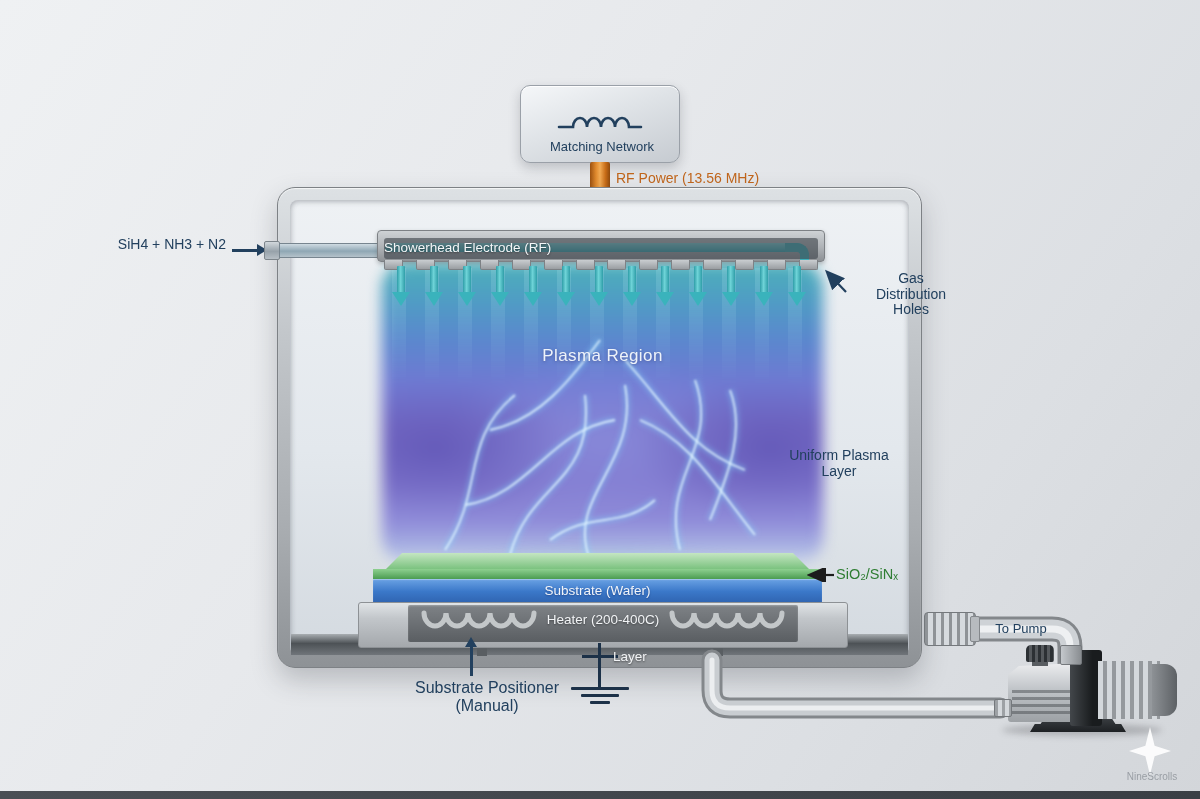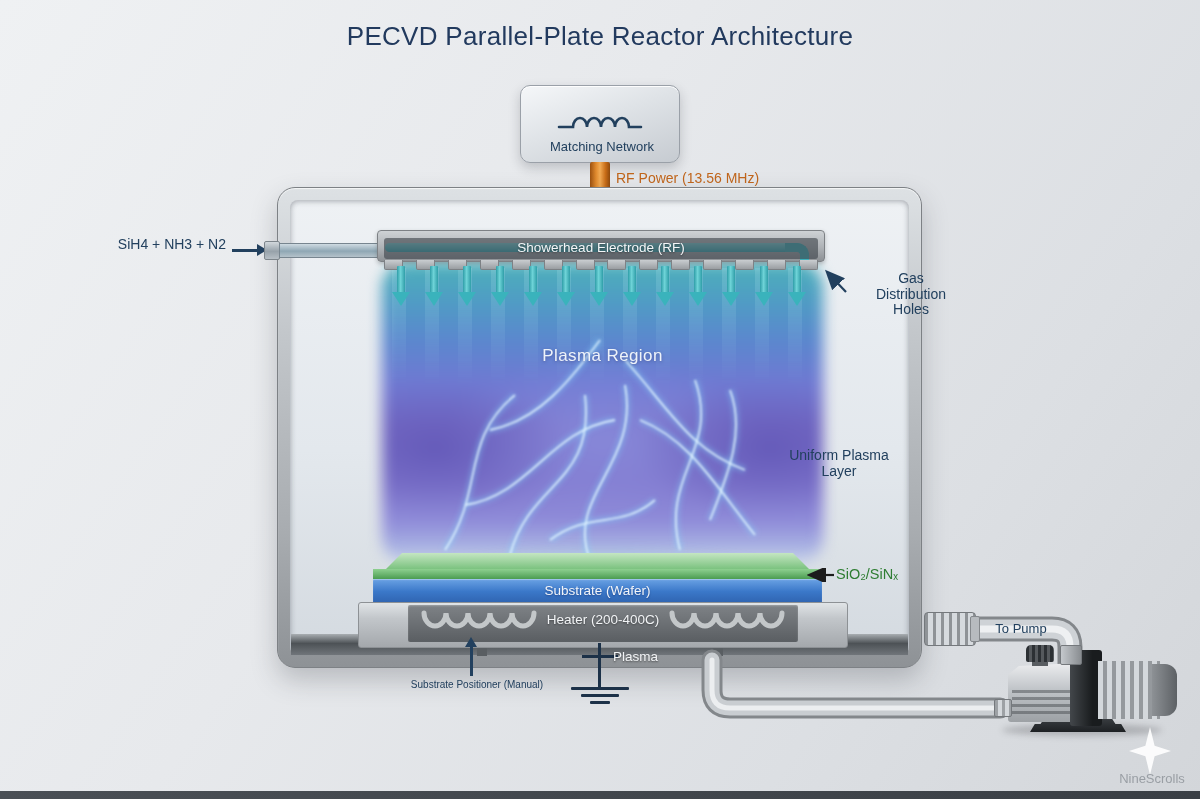--- a/index.html
+++ b/index.html
@@ -54,21 +54,21 @@
   
   #showerhead { left:377px; top:230px; width:448px; height:32px; border-radius:4px;
     background:linear-gradient(180deg,#ced2d5 0%,#aeb2b6 55%,#8d9195 100%);
     border:1px solid #7d8185; box-shadow:0 2px 4px rgba(60,65,70,.3); }
   #sh-teal-channel { left:385px; top:243px; width:418px; height:9px; border-radius:5px;
     background:linear-gradient(180deg,#7fd4da,#35aab6); }
   #sh-teal-bend { left:785px; top:243px; width:24px; height:26px;
     border-right:9px solid #3fb0ba; border-top:9px solid #3fb0ba; border-radius:0 12px 0 0; }
   #sh-band { left:384px; top:238px; width:434px; height:21px; border-radius:3px;
     background:rgba(62,68,74,.62); }
-  #sh-label { left:384px; top:240px; width:434px; text-align:center; font-size:13.5px;
+  #sh-label { left:384px; top:240px; width:434px; font-size:13.5px;
     color:#f4f6f8; text-shadow:0 1px 2px rgba(0,0,0,.4); }
   #nozzle-row { left:384px; top:260px; width:434px; height:10px; display:flex; justify-content:space-between; }
   .nozzle { width:19px; height:10px; background:linear-gradient(180deg,#c9cdd0,#9a9ea2);
     border:1px solid #7d8185; border-top:none; border-radius:0 0 2px 2px; }
 
   
   #plasma-cloud { left:382px; top:262px; width:441px; height:302px; border-radius:26px;
     filter:blur(7px);
     background:
       radial-gradient(42% 32% at 12% 62%, rgba(82,72,172,.55), transparent 72%),
@@ -122,21 +122,21 @@
   #gnd-b2 { left:581px; top:694px; width:38px; }
   #gnd-b3 { left:590px; top:701px; width:20px; }
   #gnd-label { left:613px; top:649px; font-size:13.5px; color:#f2f4f6; text-shadow:0 1px 2px rgba(0,0,0,.5); }
 
   
   #holes-label { left:818px; top:271px; width:90px; text-align:center; font-size:14px;
     line-height:15.5px; color:#22405e;margin-left:48px; }
   #uniform-label { left:782px; top:447px; width:114px; text-align:center; font-size:14px;
     line-height:16px; color:#22405e; }
   #film-label { left:836px; top:566px; font-size:14.5px; color:#2e7d32; }
-  #positioner-label { left:381px; top:679px; width:192px; text-align:center; font-size:10px; color:#22405e; }
+  #positioner-label { left:391px; top:679px; width:192px; text-align:center; font-size:16px; color:#22405e; }
   #positioner-stem { left:470px; top:645px; width:2.6px; height:31px; background:#22405e; }
   #positioner-head { left:465px; top:637px; width:0; height:0;
     border-left:6px solid transparent; border-right:6px solid transparent; border-bottom:10px solid #22405e; }
 
   
   #flange { left:924px; top:612px; width:52px; height:34px; border-radius:4px;
     background:repeating-linear-gradient(90deg,#8f9397 0 3px,#d6dade 3px 8px); border:1px solid #74787c; }
   #flange-collar { left:970px; top:616px; width:10px; height:26px; background:#b7bbbf; border:1px solid #84888c; border-radius:2px;}
   #topump-label { left:982px; top:621px; width:78px; text-align:center; font-size:13px; color:#22405e; }
   #pump-shadow { left:1002px; top:724px; width:160px; height:12px; border-radius:50%;
@@ -160,30 +160,29 @@
     background:repeating-linear-gradient(90deg,#2c3034 0 3px,#55595d 3px 6px); }
   #pump-knob-stem { left:1032px; top:660px; width:16px; height:6px; background:#595d61; }
   #pump-inlet { left:1060px; top:645px; width:22px; height:20px; border-radius:2px;
     background:linear-gradient(90deg,#c4c8cc,#898d91); border:1px solid #74787c; }
   #pump-fitting { left:994px; top:699px; width:18px; height:18px; border-radius:2px;
     background:repeating-linear-gradient(90deg,#9da1a5 0 3px,#d4d8dc 3px 7px); border:1px solid #74787c; }
 
   
   #wm-star { left:1129px; top:727px; width:42px; height:48px; background:rgba(255,255,255,.9);
     clip-path:polygon(50% 0,61% 39%,100% 50%,61% 61%,50% 100%,39% 61%,0 50%,39% 39%); }
-  #wm-text { left:1112px; top:771px; width:80px; text-align:center; font-size:13px; color:#999ea4; }
+  #wm-text { left:1112px; top:771px; width:80px; text-align:center; font-size:10px; color:#999ea4; }
   #footer-strip { left:0; top:791px; width:1200px; height:8px;
     background:linear-gradient(90deg,#4a4f55,#3a3f45); }
 </style>
 </head>
 <body>
 
 <div id="stage">
 
-  <div class="abs" id="title">PECVD Parallel-Plate Reactor Architecture</div>
 
   <div class="abs" id="match-box"></div>
   <svg class="abs" id="inductor" width="88" height="34" viewBox="0 0 88 34">
     <path d="M3,23 H17 a7,9 0 0 1 14,0 a7,9 0 0 1 14,0 a7,9 0 0 1 14,0 a7,9 0 0 1 14,0 H85" fill="none" stroke="#22405e" stroke-width="2.6" stroke-linecap="round"></path>
   </svg>
   <div class="abs" id="match-label">Matching Network</div>
 
   <div class="abs" id="rf-rod"></div>
   <div class="abs" id="rf-label">RF Power (13.56 MHz)</div>
 
@@ -326,21 +325,21 @@
   </svg>
   <div class="abs" id="heater-label">Heater (200-400C)</div>
   <div class="abs leg" id="leg-left"></div>
   <div class="abs leg" id="leg-right"></div>
 
   <div class="abs" id="gnd-stem"></div>
   <div class="abs" id="gnd-foot"></div>
   <div class="abs gnd-bar" id="gnd-b1"></div>
   <div class="abs gnd-bar" id="gnd-b2"></div>
   <div class="abs gnd-bar" id="gnd-b3"></div>
-  <div class="abs" id="gnd-label">Plasma</div>
+  <div class="abs" id="gnd-label">Layer</div>
 
   <div class="abs" id="holes-label">Gas Distribution Holes</div>
   <svg class="abs" style="left:818px; top:265px;" width="32" height="30" viewBox="0 0 32 30">
     <defs>
         <marker id="ah1" markerWidth="9" markerHeight="8" refX="7" refY="4" orient="auto">
       <path d="M0,0 L9,4 L0,8 z" fill="#22405e"></path>
         </marker>
       </defs>
     <line x1="28" y1="27" x2="10" y2="8" stroke="#22405e" stroke-width="2.2" marker-end="url(#ah1)"></line>
   </svg>

